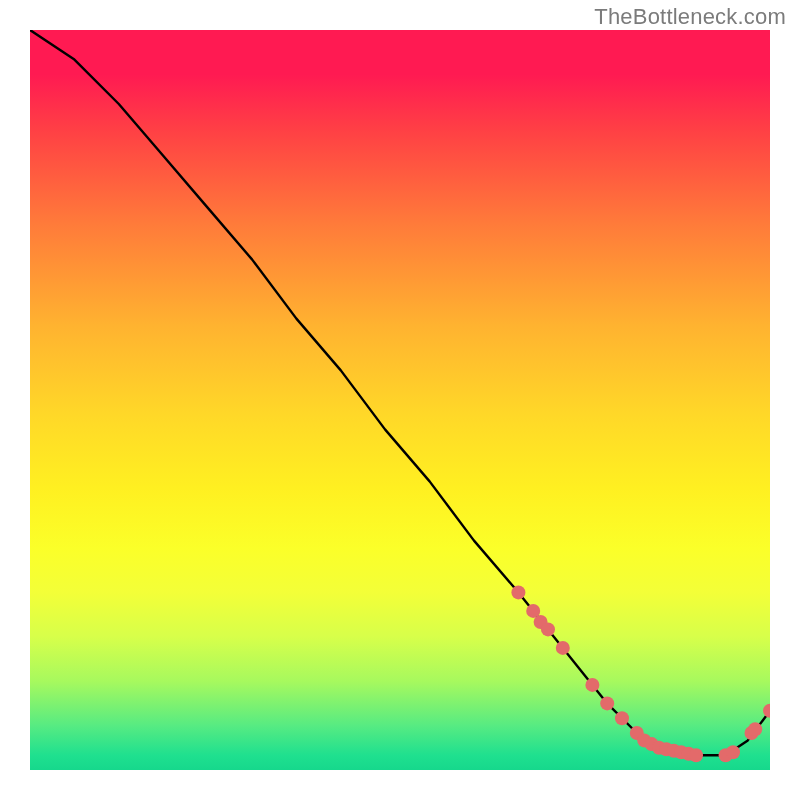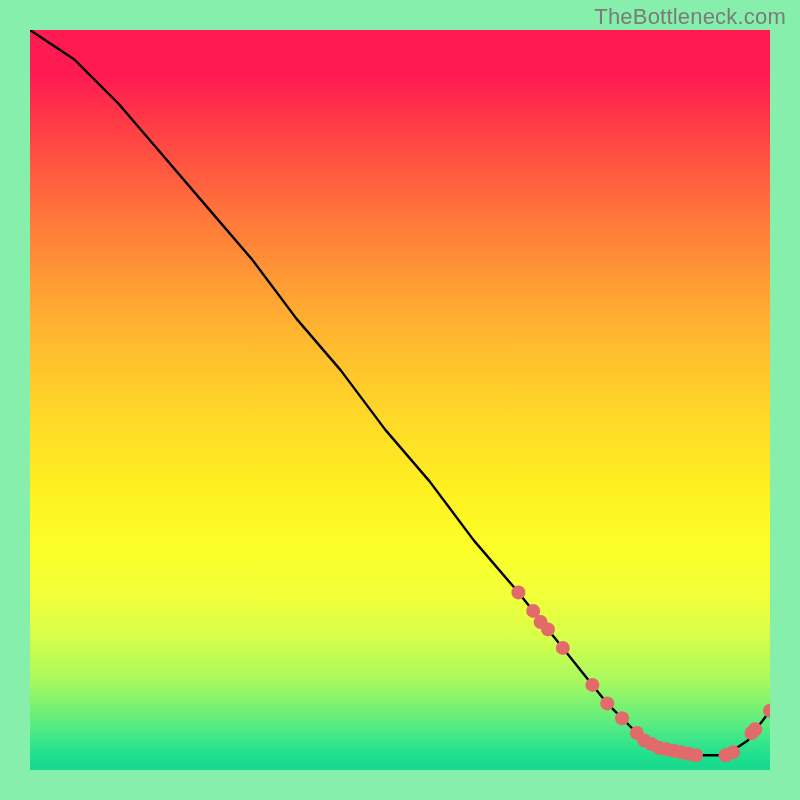--- a/index.html
+++ b/index.html
@@ -8,21 +8,21 @@
     width: 800px;
     height: 800px;
     background: #000;
     overflow: hidden;
     font-family: Arial, Helvetica, sans-serif;
   }
   .frame {
     position: relative;
     width: 800px;
     height: 800px;
-    background: #86efac;
+    background: #ffffff;
   }
   .watermark {
     position: absolute;
     top: 4px;
     right: 14px;
     color: #7b7b7b;
     font-size: 22px;
     font-weight: 400;
     letter-spacing: 0.2px;
     z-index: 10;

